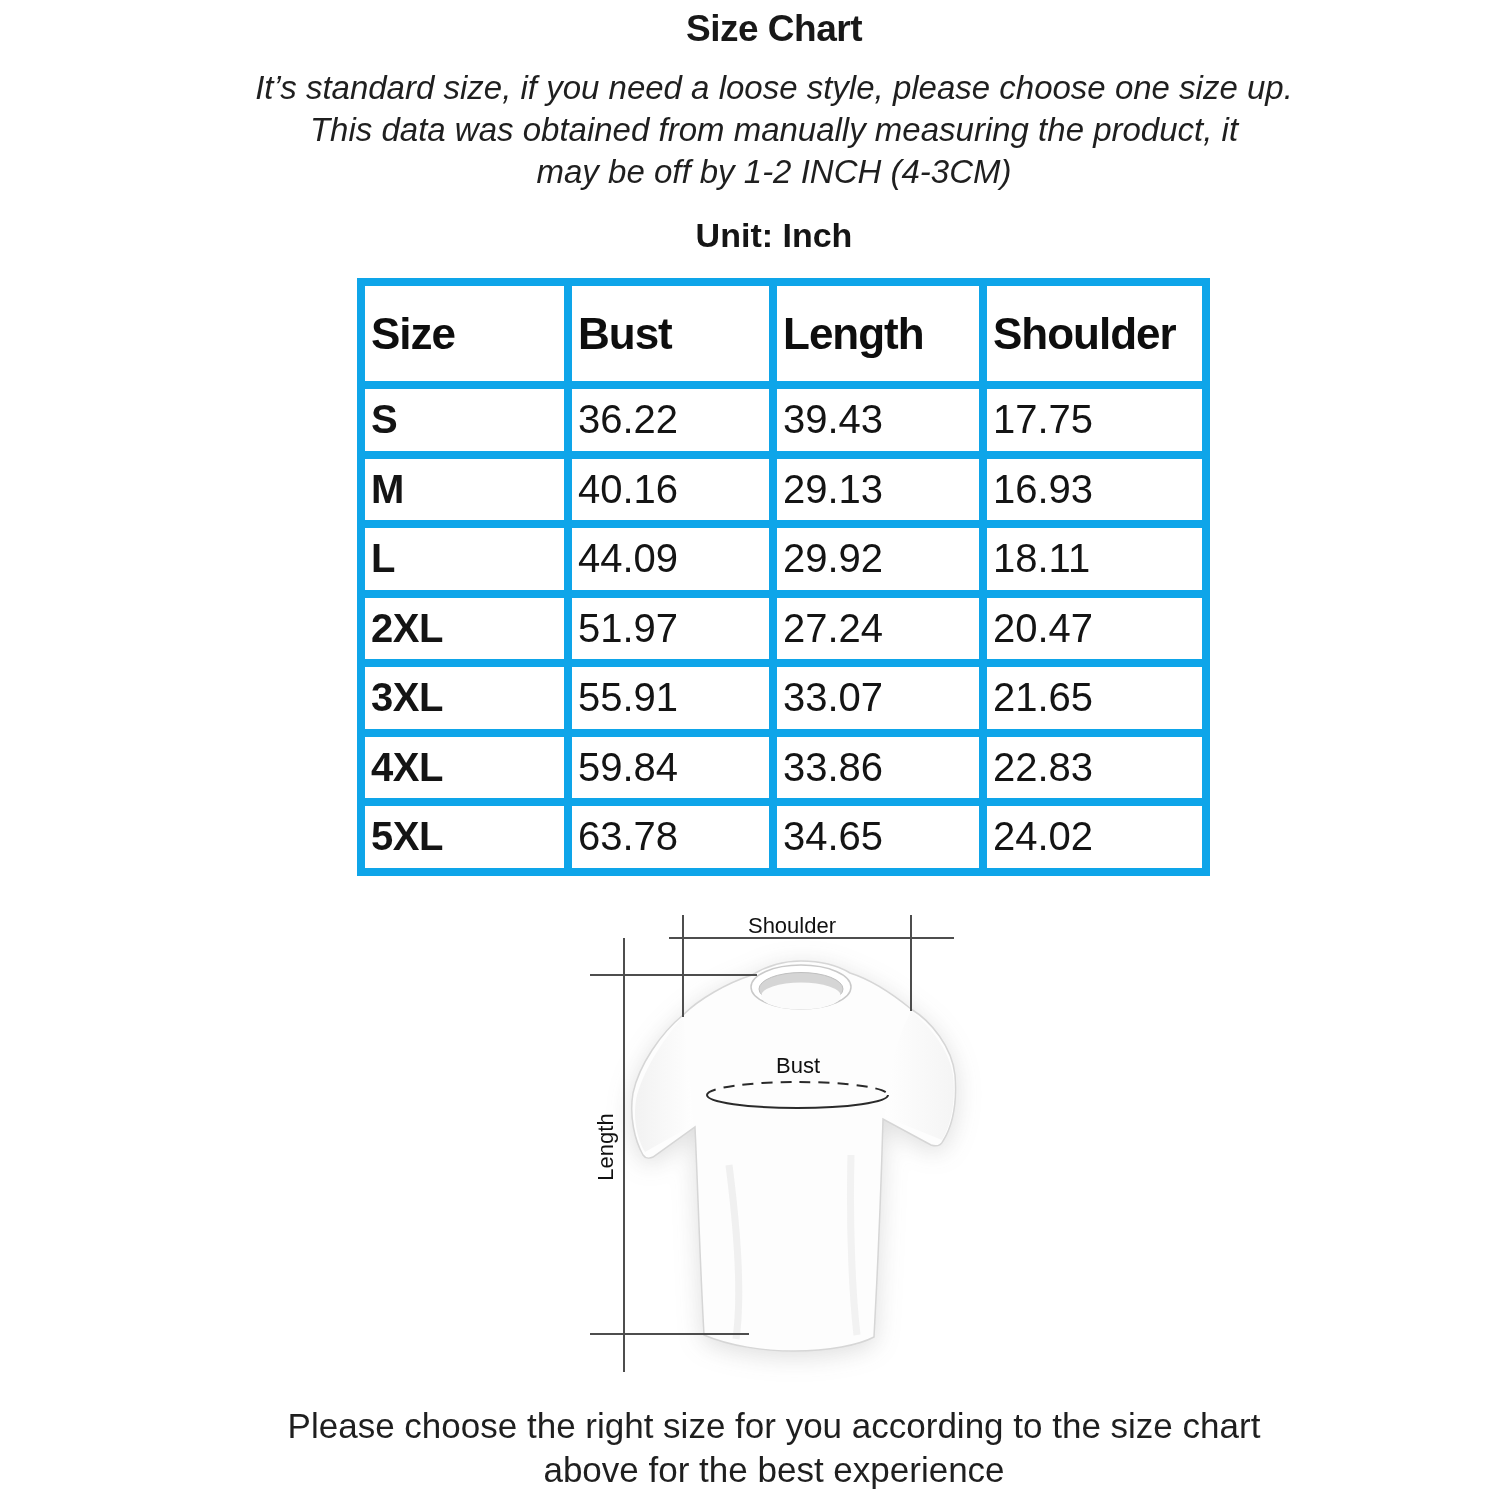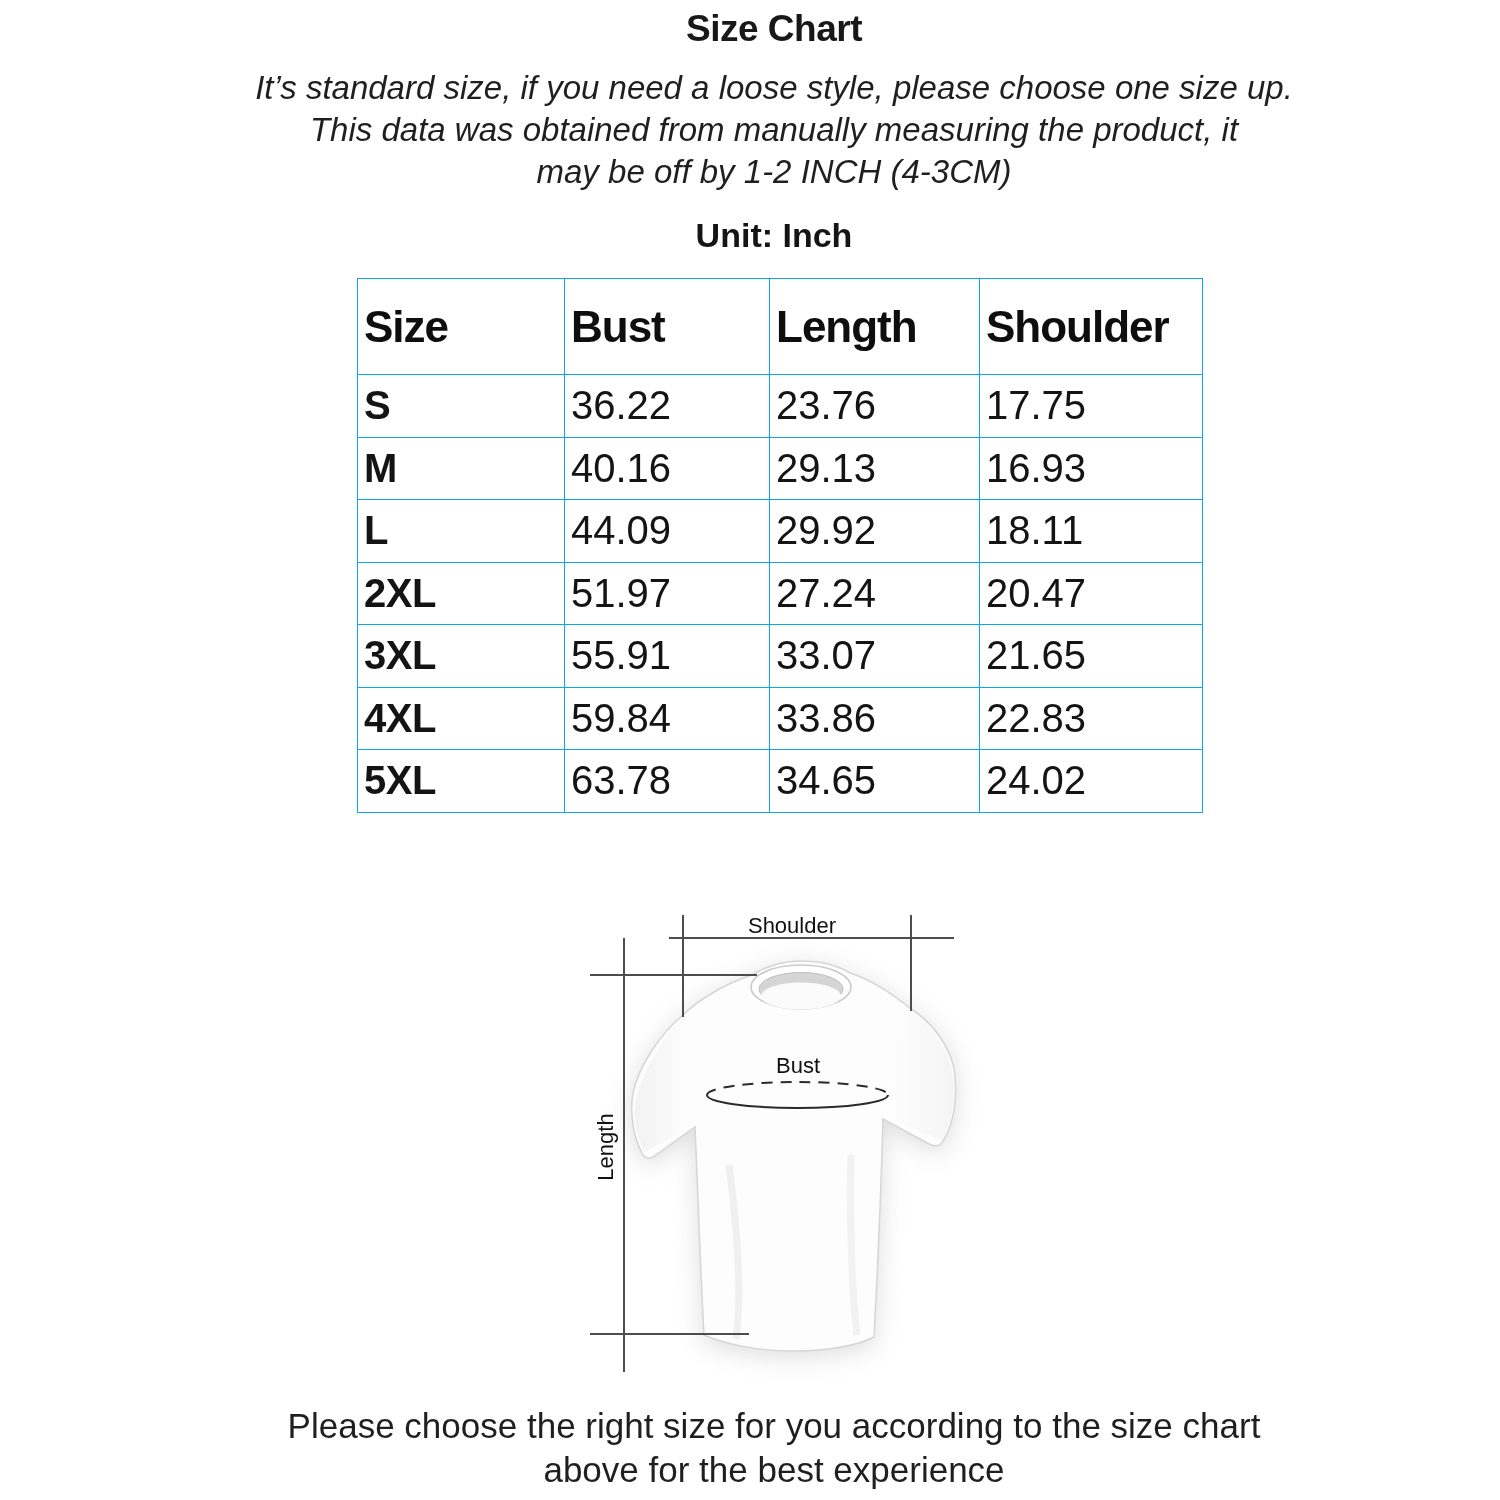--- a/index.html
+++ b/index.html
@@ -44,21 +44,21 @@
   }
   table.size-table {
     position: absolute;
     left: 333px; top: 278px;
     width: 845px;
     border-collapse: collapse;
     table-layout: fixed;
     background: #ffffff;
   }
   .size-table th, .size-table td {
-    border: 1px solid #0ea5e9;
+    border: 8px solid #0ea5e9;
     text-align: left;
     vertical-align: middle;
     padding: 0 8px 0 6px;
     overflow: hidden;
     white-space: nowrap;
   }
   .size-table th {
     height: 95px;
     font-size: 44px;
     font-weight: 800;
@@ -122,21 +122,21 @@
           <th>Size</th>
           <th>Bust</th>
           <th>Length</th>
           <th>Shoulder</th>
         </tr>
     </thead>
     <tbody>
         <tr>
           <td class="size-col">S</td>
           <td class="num">36.22</td>
-          <td class="num">23.76</td>
+          <td class="num">39.43</td>
           <td class="num">17.75</td>
         </tr>
         <tr>
           <td class="size-col">M</td>
           <td class="num">40.16</td>
           <td class="num">29.13</td>
           <td class="num">16.93</td>
         </tr>
         <tr>
           <td class="size-col">L</td>

